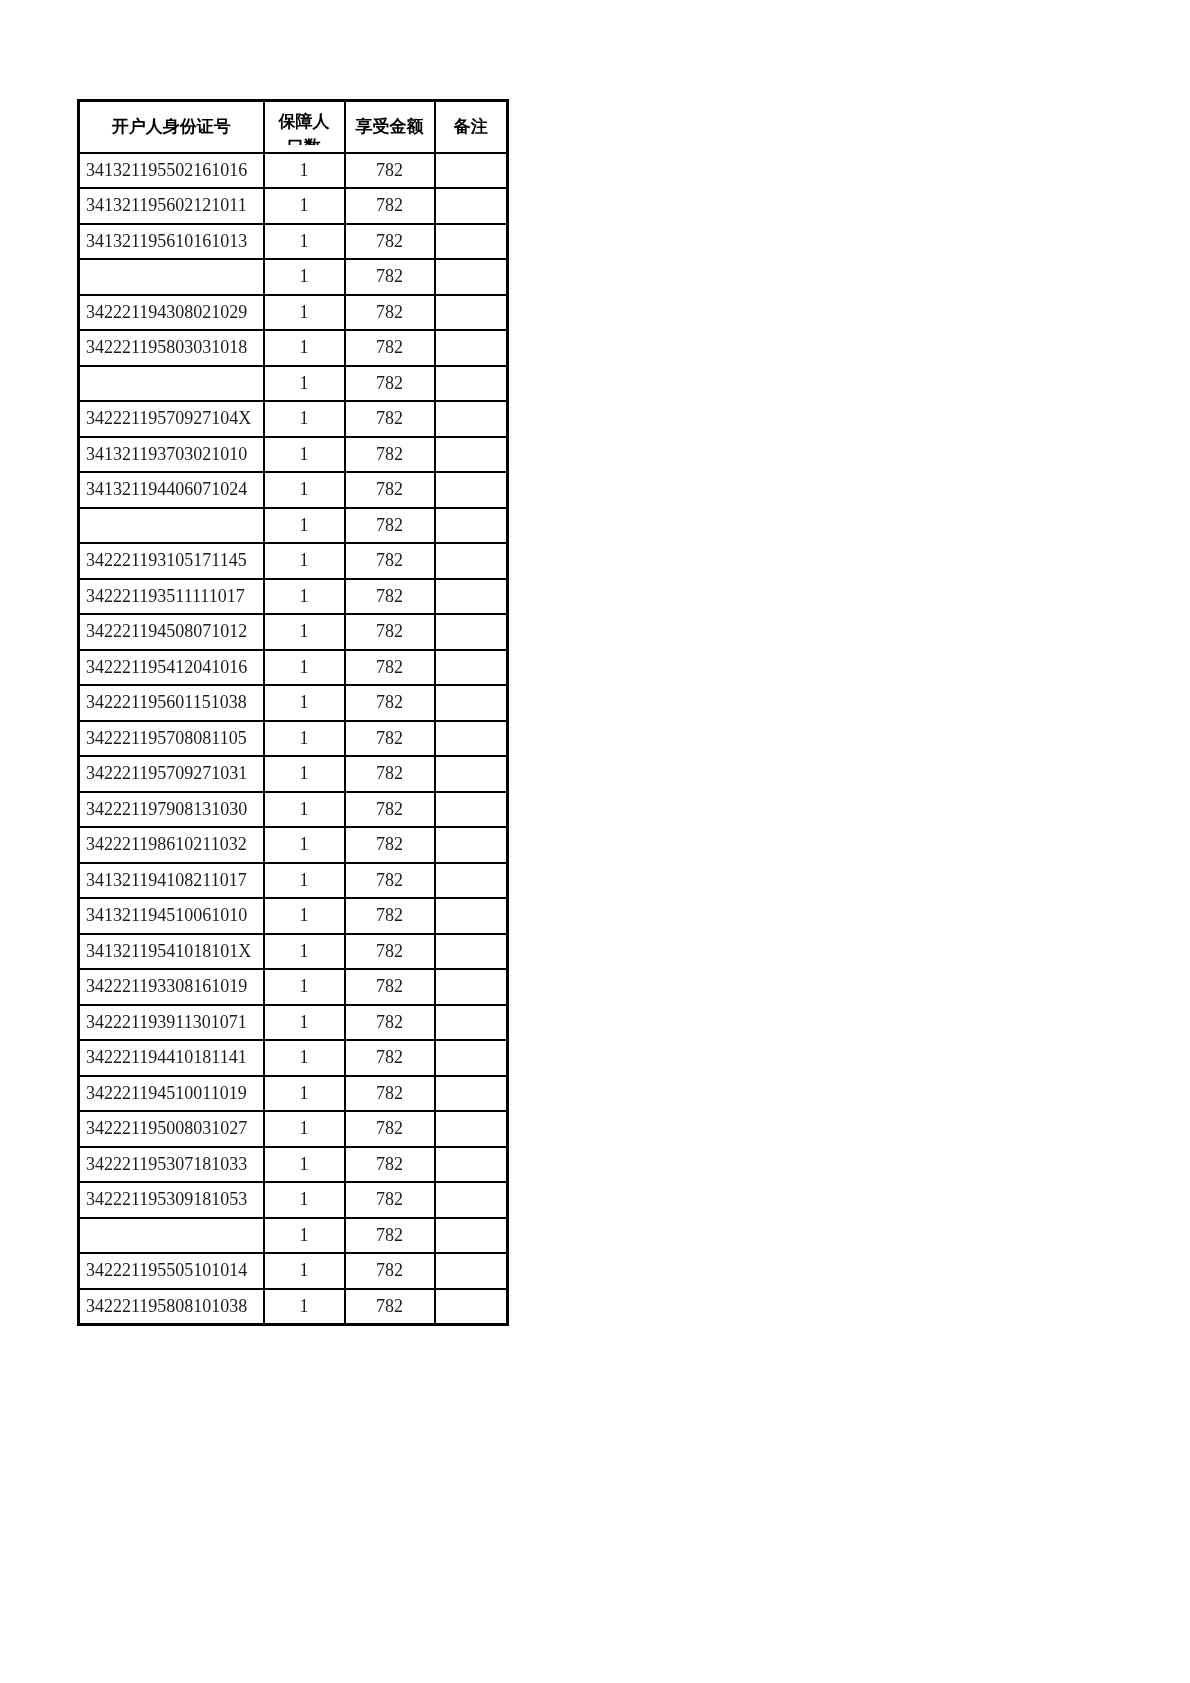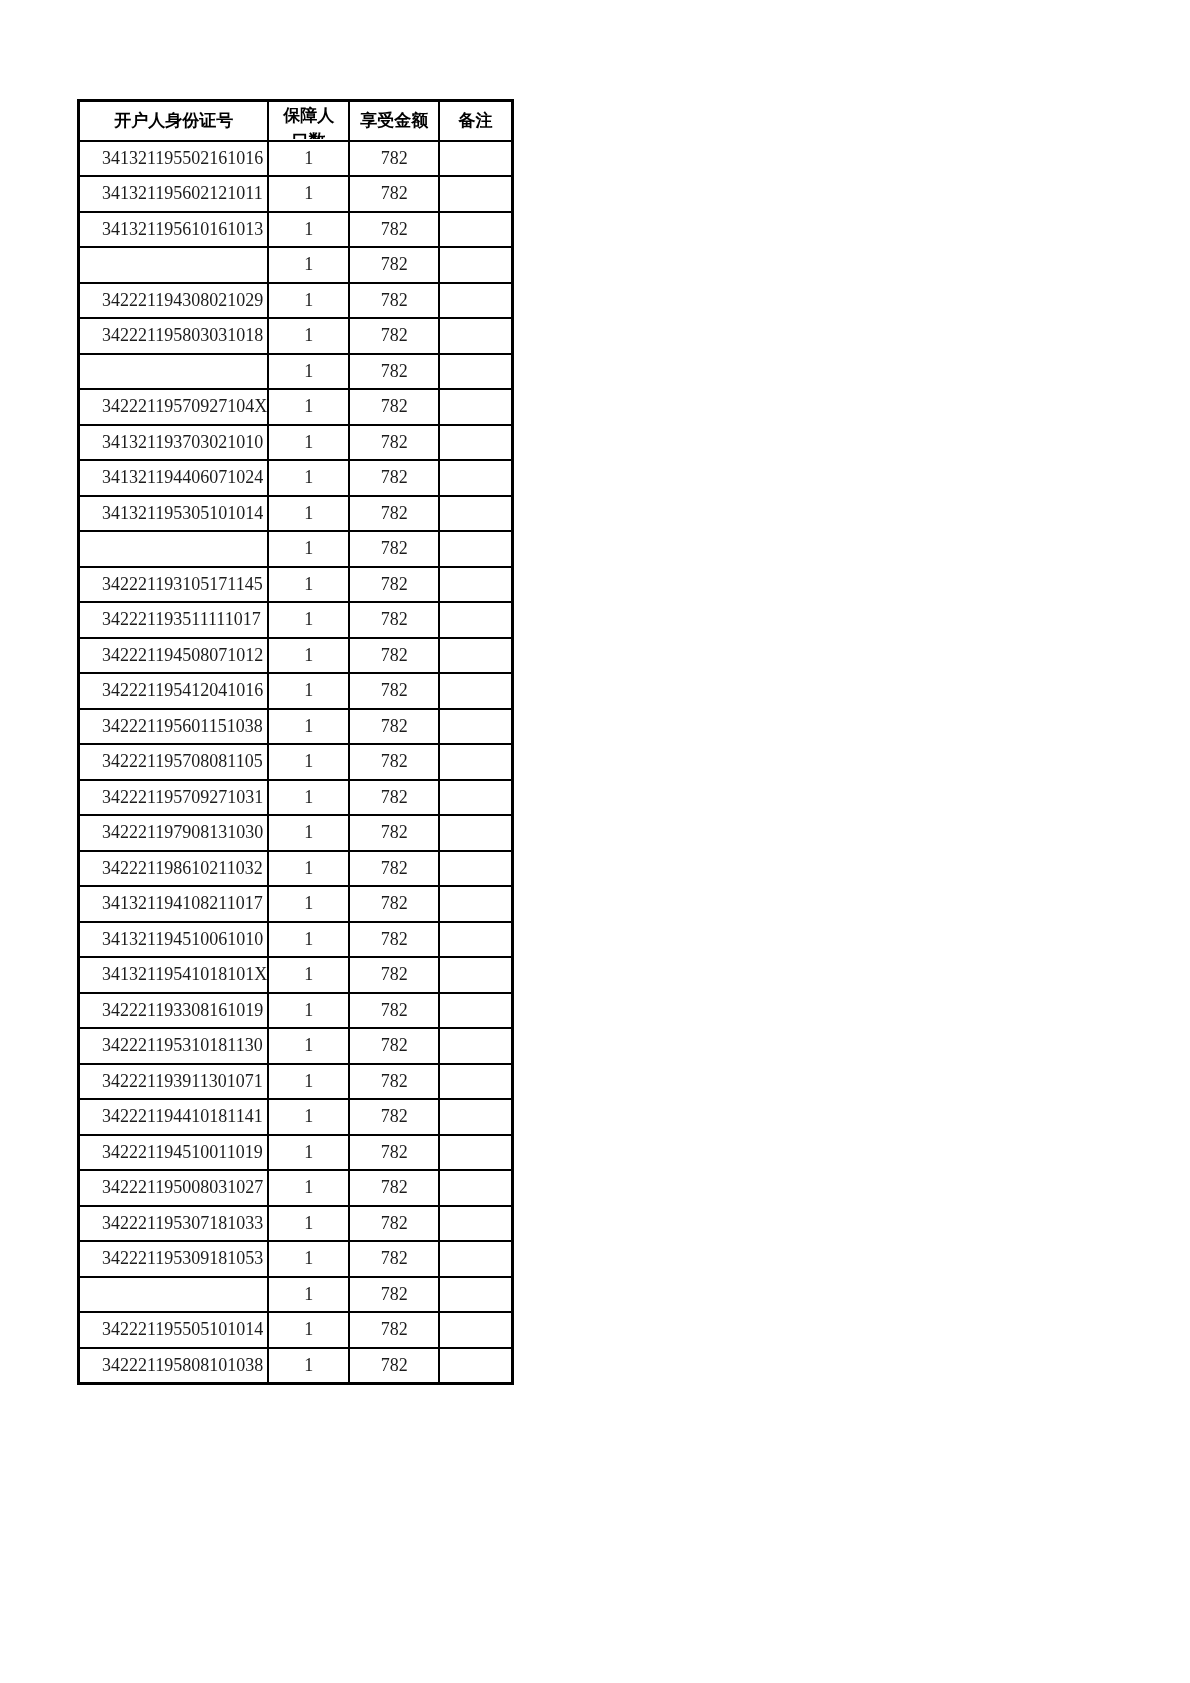--- a/index.html
+++ b/index.html
@@ -22,21 +22,21 @@
     table-layout: fixed;
     border: 3px solid #000000;
     background: #ffffff;
   }
   th, td {
     border: 2px solid #000000;
     padding: 0;
     overflow: hidden;
     background: #ffffff;
   }
-  thead tr { height: 40px; }
+  thead tr { height: 52px; }
   tbody tr { height: 35.5px; }
   th {
     font-family: "DejaVu Sans", sans-serif;
     font-size: 17px;
     font-weight: 700;
     color: #000000;
     text-align: center;
     vertical-align: middle;
   }
   .hdr-two-line {
@@ -46,21 +46,21 @@
     padding-top: 0;
     box-sizing: border-box;
     text-align: center;
   }
   .hdr-line { display: block; }
   .id-cell {
     font-family: "Liberation Serif", "DejaVu Serif", serif;
     font-size: 18px;
     color: #1c1c1c;
     text-align: left;
-    padding-left: 22px;
+    padding-left: 6px;
     white-space: nowrap;
     vertical-align: middle;
   }
   .num-cell {
     font-family: "Liberation Serif", "DejaVu Serif", serif;
     font-size: 18px;
     color: #1c1c1c;
     text-align: center;
     vertical-align: middle;
   }
@@ -151,26 +151,20 @@
     <td class="num-cell">782</td>
     <td class="remark-cell"></td>
   </tr>
         <tr>
     <td class="id-cell">341321194406071024</td>
     <td class="num-cell">1</td>
     <td class="num-cell">782</td>
     <td class="remark-cell"></td>
   </tr>
         <tr>
-    <td class="id-cell">341321195305101014</td>
-    <td class="num-cell">1</td>
-    <td class="num-cell">782</td>
-    <td class="remark-cell"></td>
-  </tr>
-        <tr>
     <td class="id-cell"></td>
     <td class="num-cell">1</td>
     <td class="num-cell">782</td>
     <td class="remark-cell"></td>
   </tr>
         <tr>
     <td class="id-cell">342221193105171145</td>
     <td class="num-cell">1</td>
     <td class="num-cell">782</td>
     <td class="remark-cell"></td>
@@ -236,26 +230,20 @@
     <td class="remark-cell"></td>
   </tr>
         <tr>
     <td class="id-cell">34132119541018101X</td>
     <td class="num-cell">1</td>
     <td class="num-cell">782</td>
     <td class="remark-cell"></td>
   </tr>
         <tr>
     <td class="id-cell">342221193308161019</td>
-    <td class="num-cell">1</td>
-    <td class="num-cell">782</td>
-    <td class="remark-cell"></td>
-  </tr>
-        <tr>
-    <td class="id-cell">342221195310181130</td>
     <td class="num-cell">1</td>
     <td class="num-cell">782</td>
     <td class="remark-cell"></td>
   </tr>
         <tr>
     <td class="id-cell">342221193911301071</td>
     <td class="num-cell">1</td>
     <td class="num-cell">782</td>
     <td class="remark-cell"></td>
   </tr>

